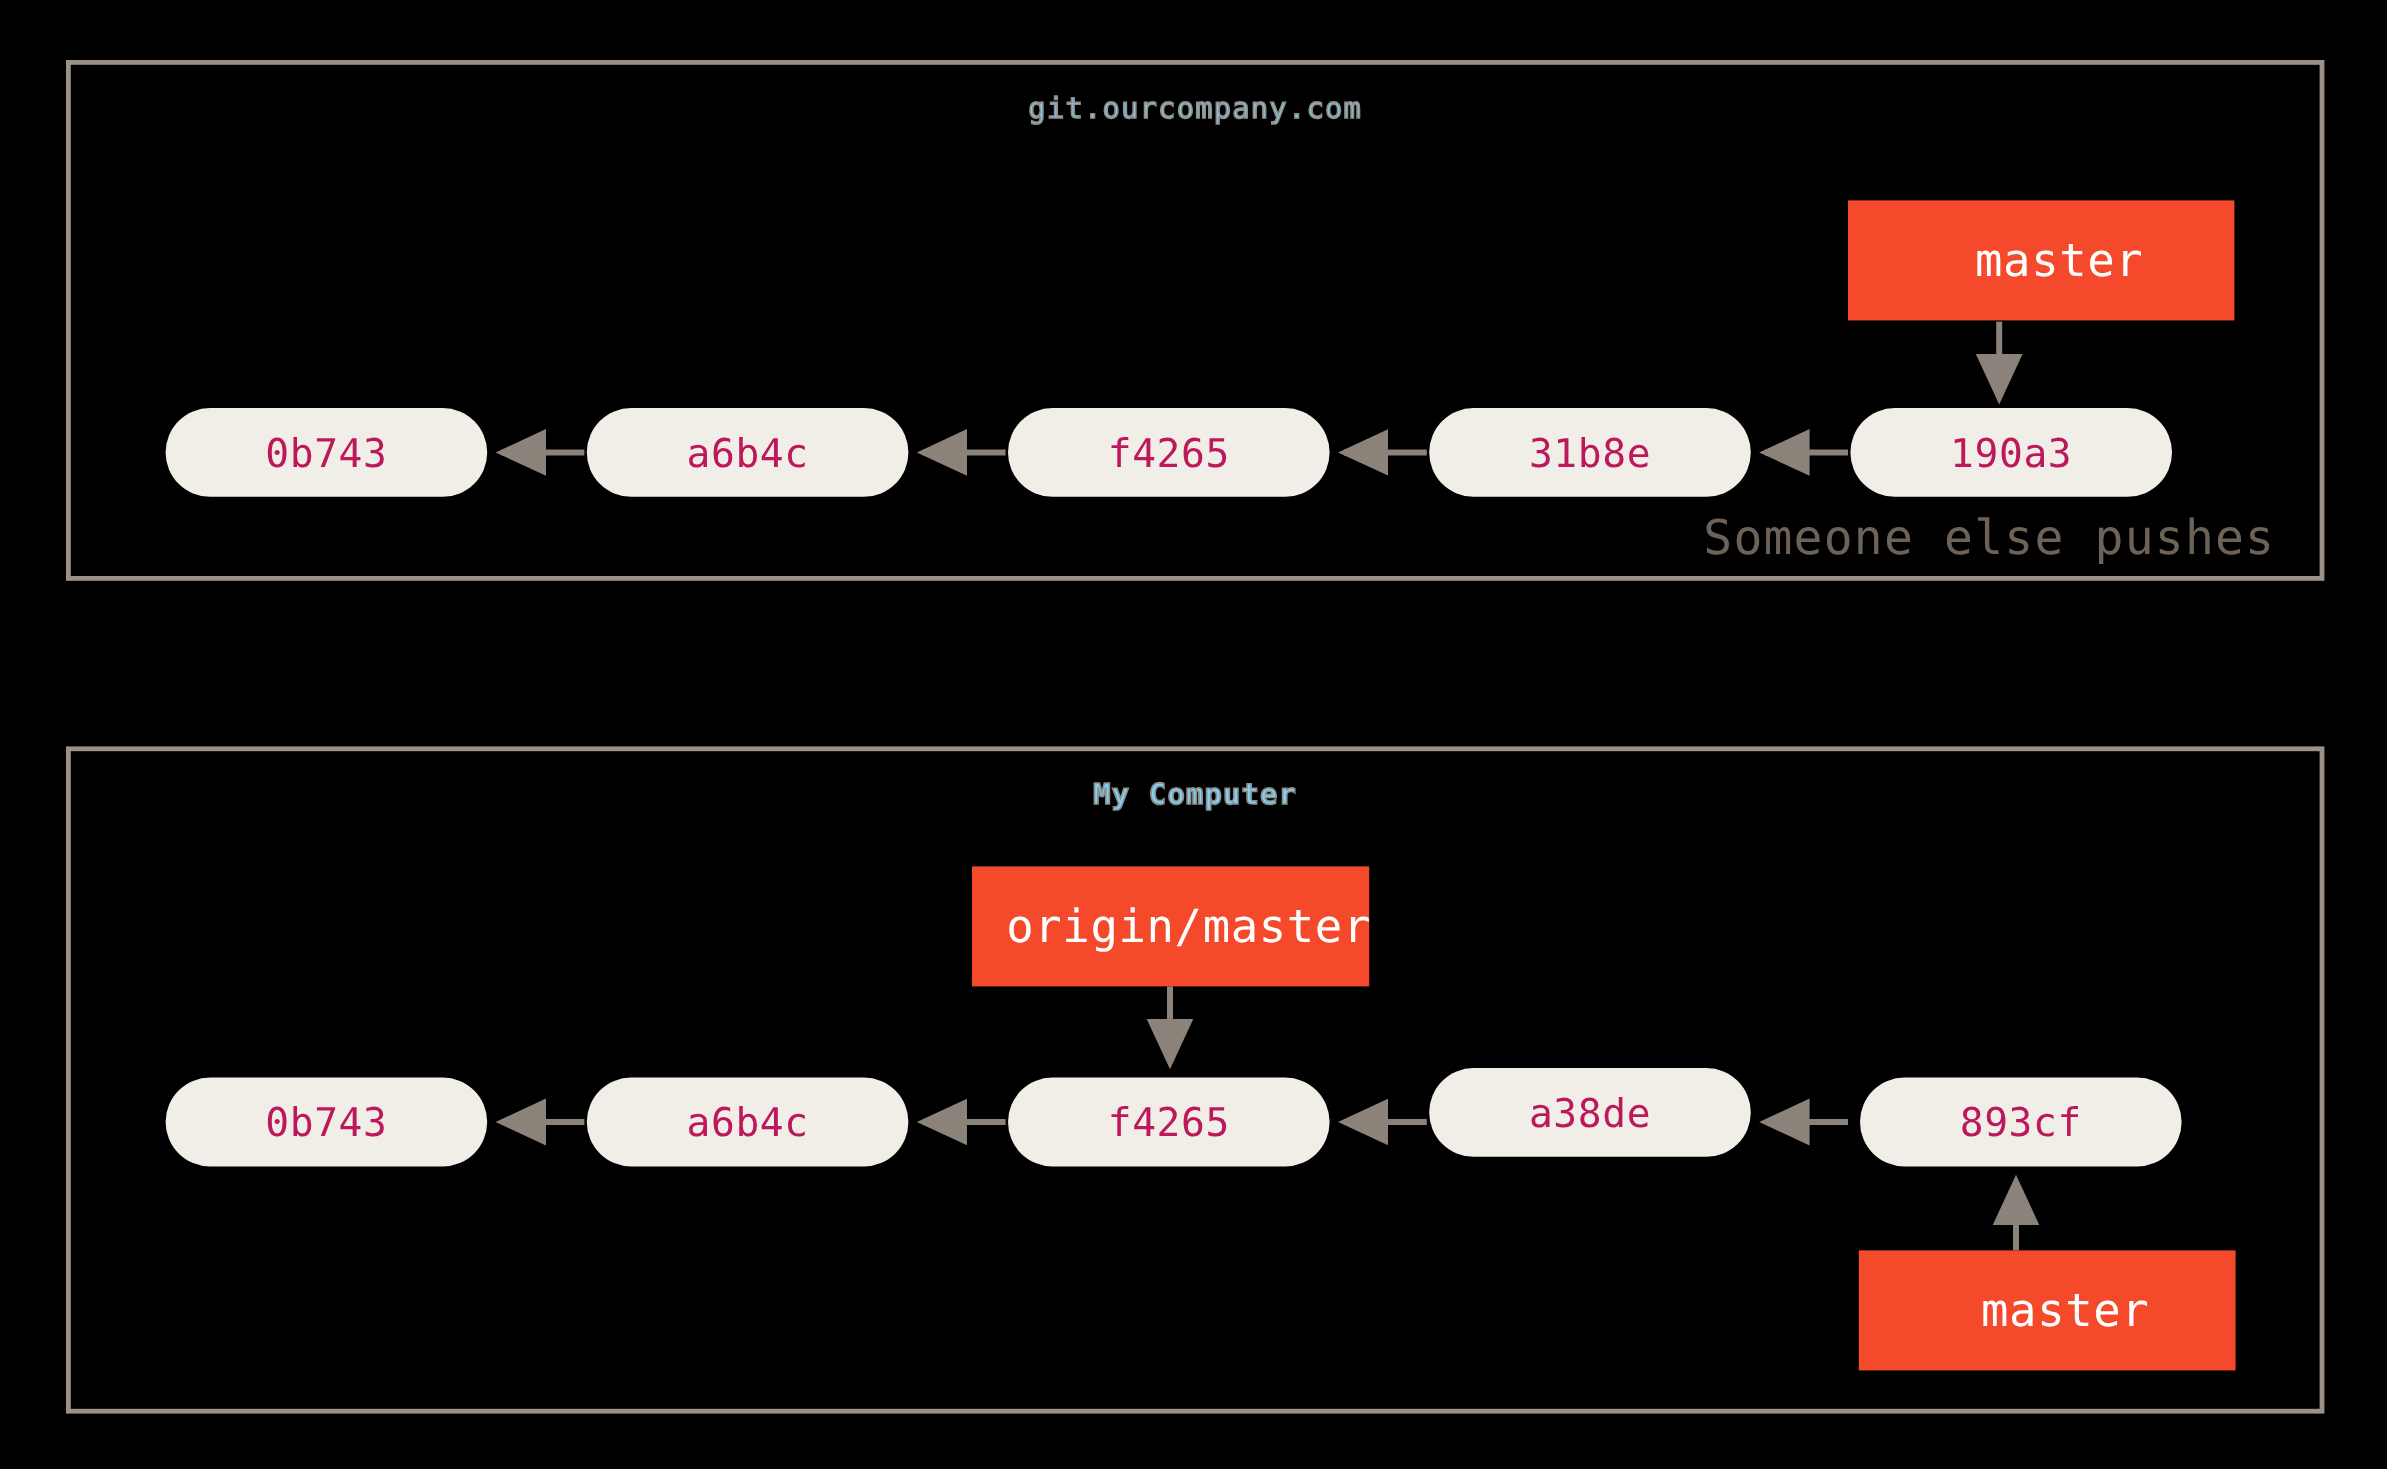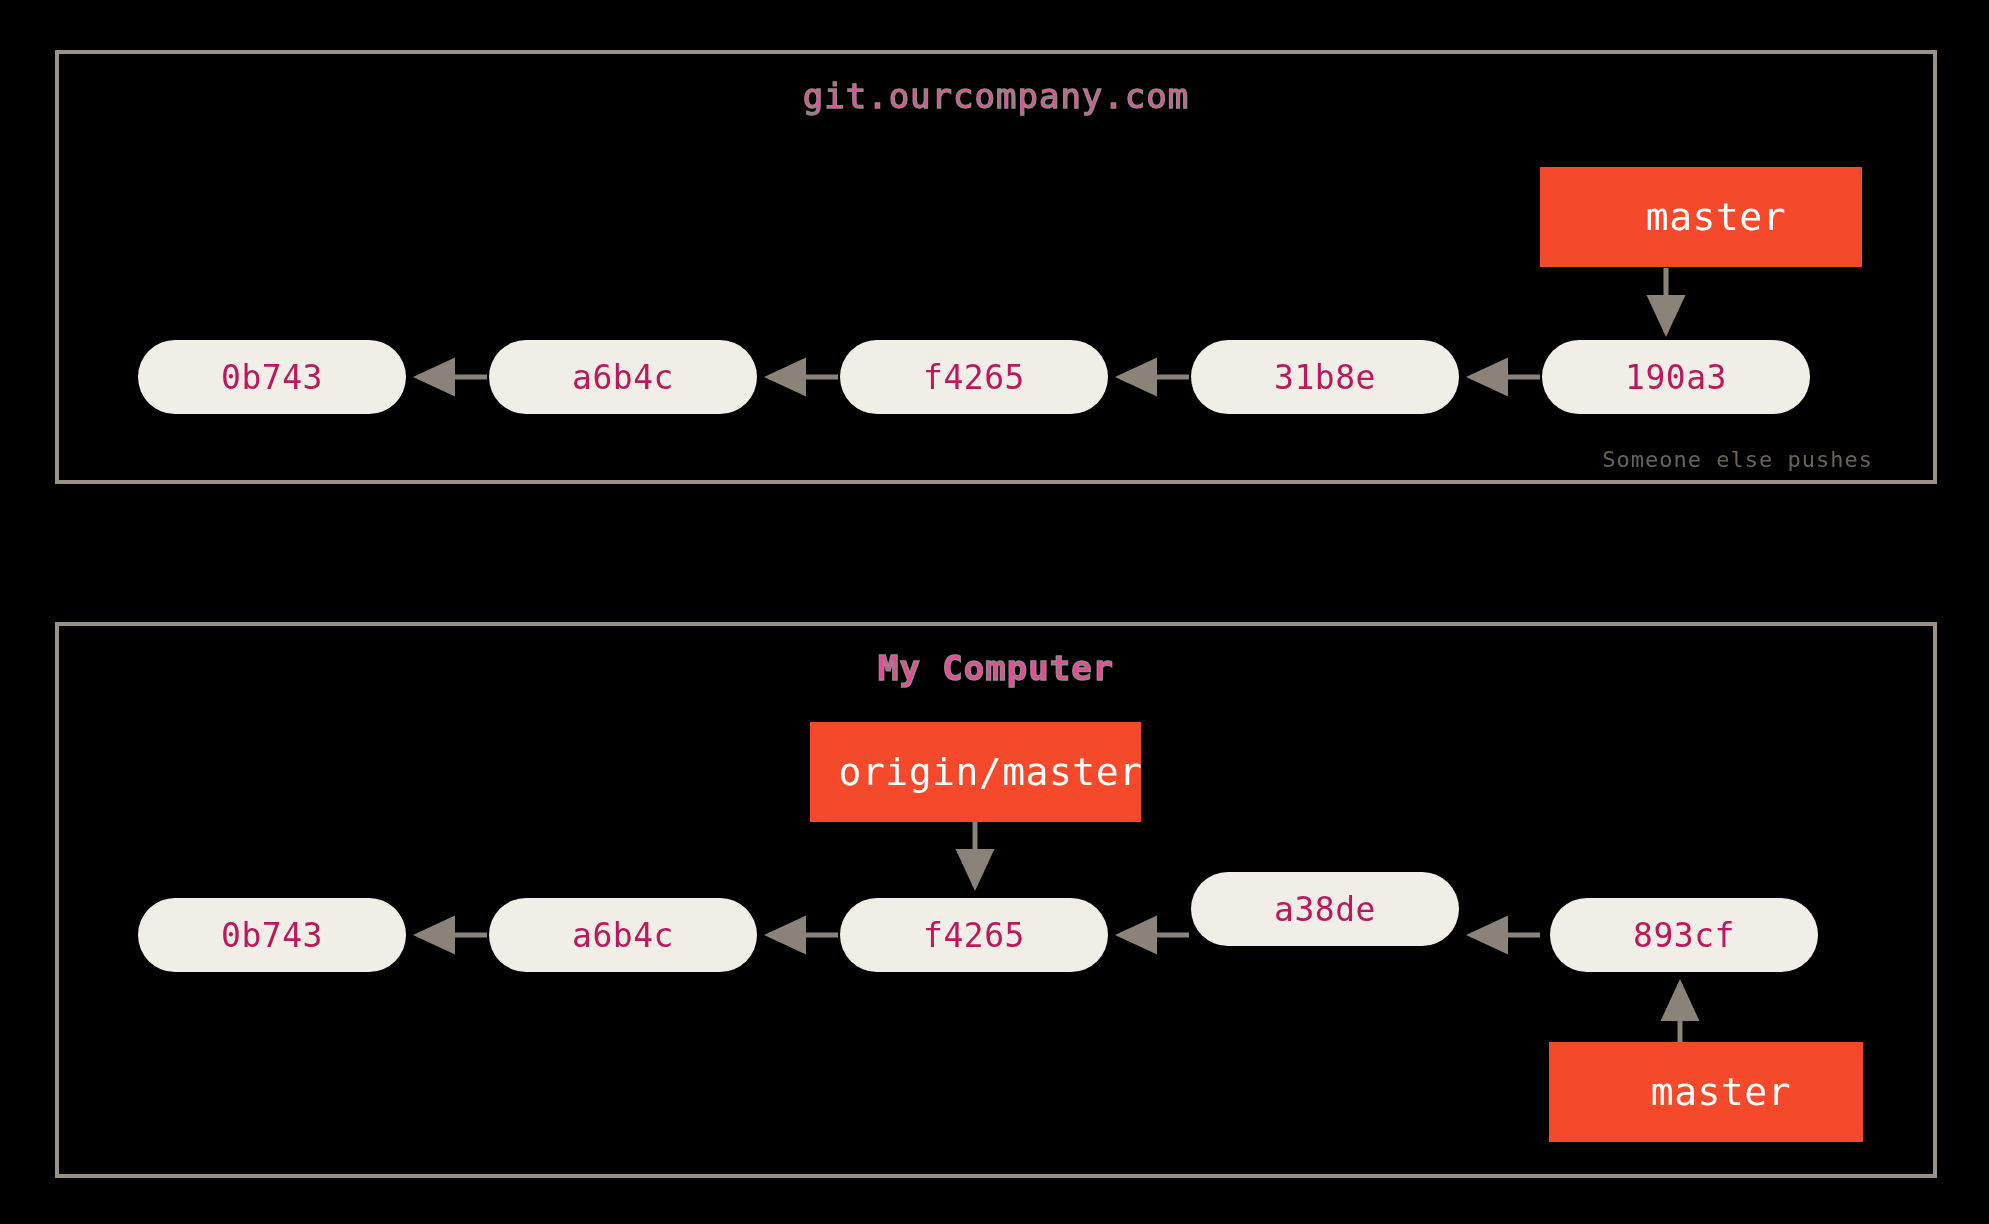--- a/index.html
+++ b/index.html
@@ -28,36 +28,36 @@
     box-sizing: border-box;
     background: transparent;
   }
   #panel-remote { left: 55px;  top: 50px;   width: 1882px; height: 434px; }
   #panel-local  { left: 55px;  top: 622px;  width: 1882px; height: 556px; }
 
   .panel-title {
     position: absolute;
     width: 100%;
     text-align: center;
-    font-size: 34px;
+    font-size: 24px;
     letter-spacing: 1px;
-    color: #ec4899;
+    color: #7dd3fc;
     -webkit-text-stroke: 1.4px #8e8d88;
     text-shadow: 0 0 0 #8e8d88;
     white-space: pre;
     user-select: none;
   }
   #panel-remote .panel-title { top: 22px; }
   #panel-local  .panel-title { top: 22px; font-weight: bold; }
 
   .panel-caption {
     position: absolute;
-    right: 60px;
+    right: 37px;
     bottom: 8px;
-    font-size: 22px;
+    font-size: 40px;
     letter-spacing: 1px;
     color: #6d6257;
     white-space: pre;
     user-select: none;
   }
 
   
   .commit {
     position: absolute;
     height: 74px;
@@ -151,19 +151,19 @@
 
   <div class="reflabel" style="left:1540px; top:167px; width:322px;">master</div>
 
   <div class="panel" id="panel-local">
     <div class="panel-title">My Computer</div>
   </div>
 
   <div class="commit" style="left:138px; top:898px;">0b743</div>
   <div class="commit" style="left:489px; top:898px;">a6b4c</div>
   <div class="commit" style="left:840px; top:898px;">f4265</div>
-  <div class="commit" style="left:1191px; top:872px;">a38de</div>
+  <div class="commit" style="left:1191px; top:890px;">a38de</div>
   <div class="commit" style="left:1550px; top:898px;">893cf</div>
 
   <div class="reflabel" style="left:810px; top:722px; width:331px;">origin/master</div>
   <div class="reflabel" style="left:1549px; top:1042px; width:314px;">master</div>
 
 </div>
 
 </body></html>

